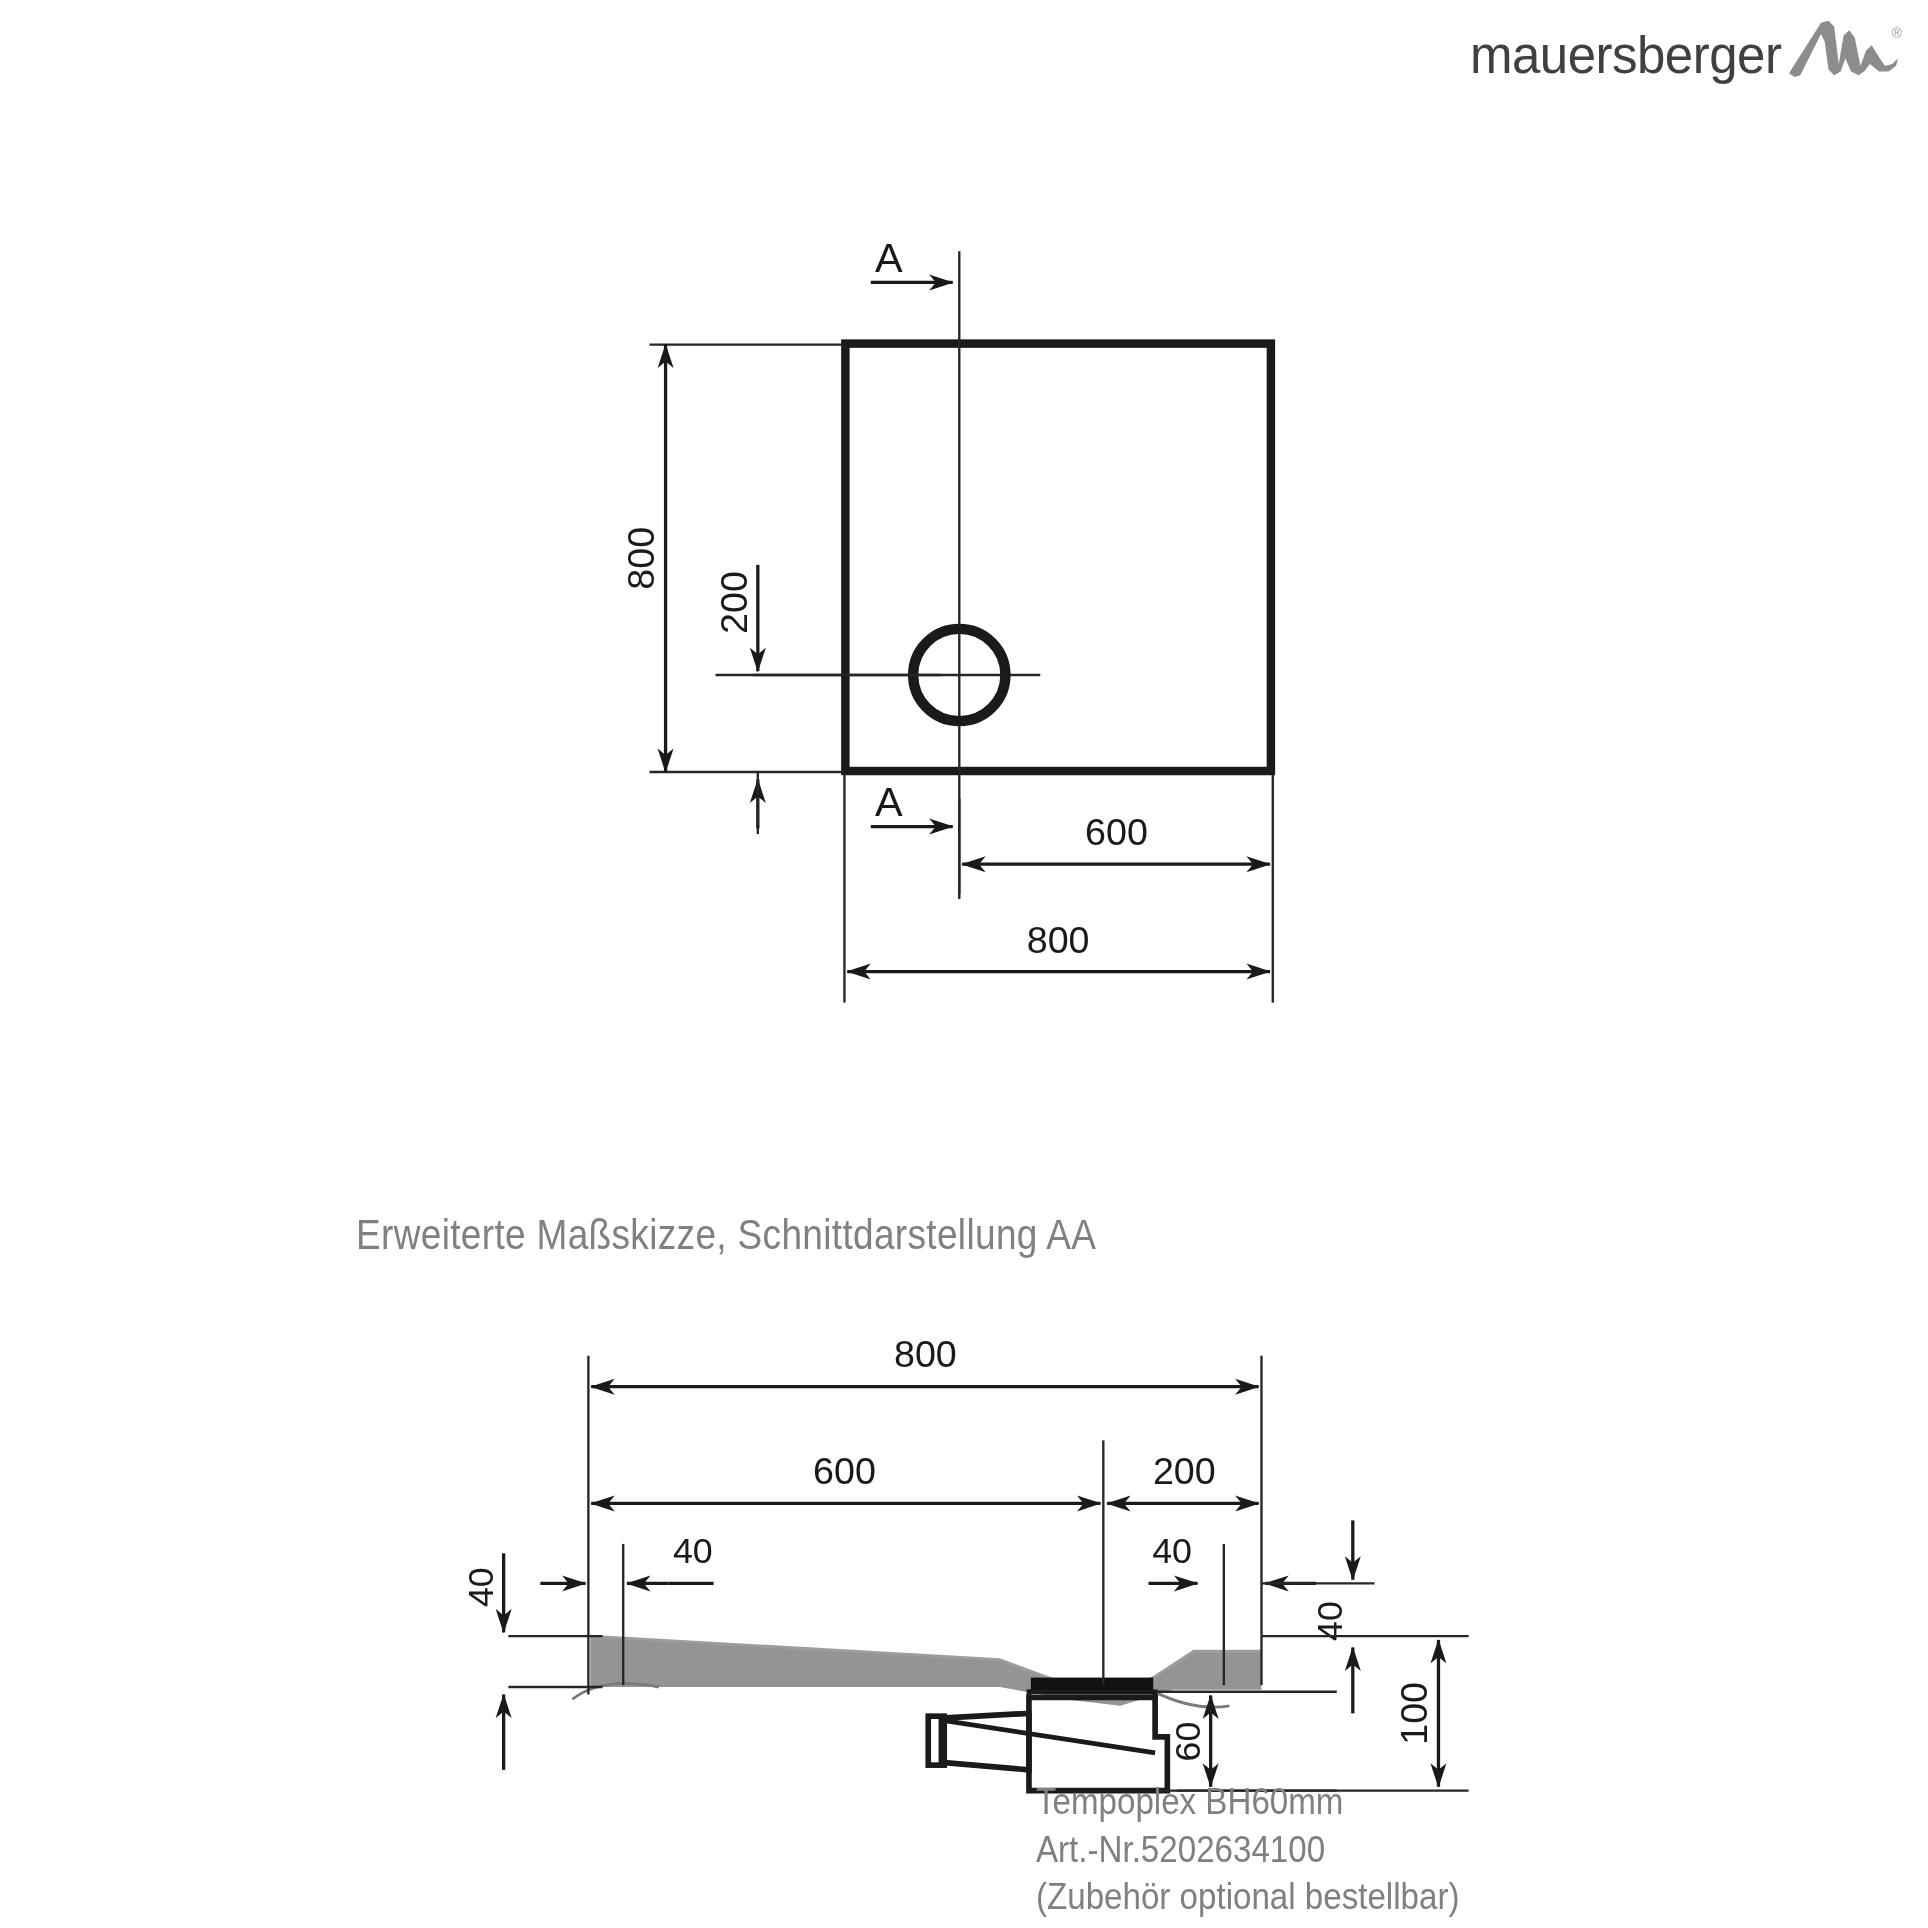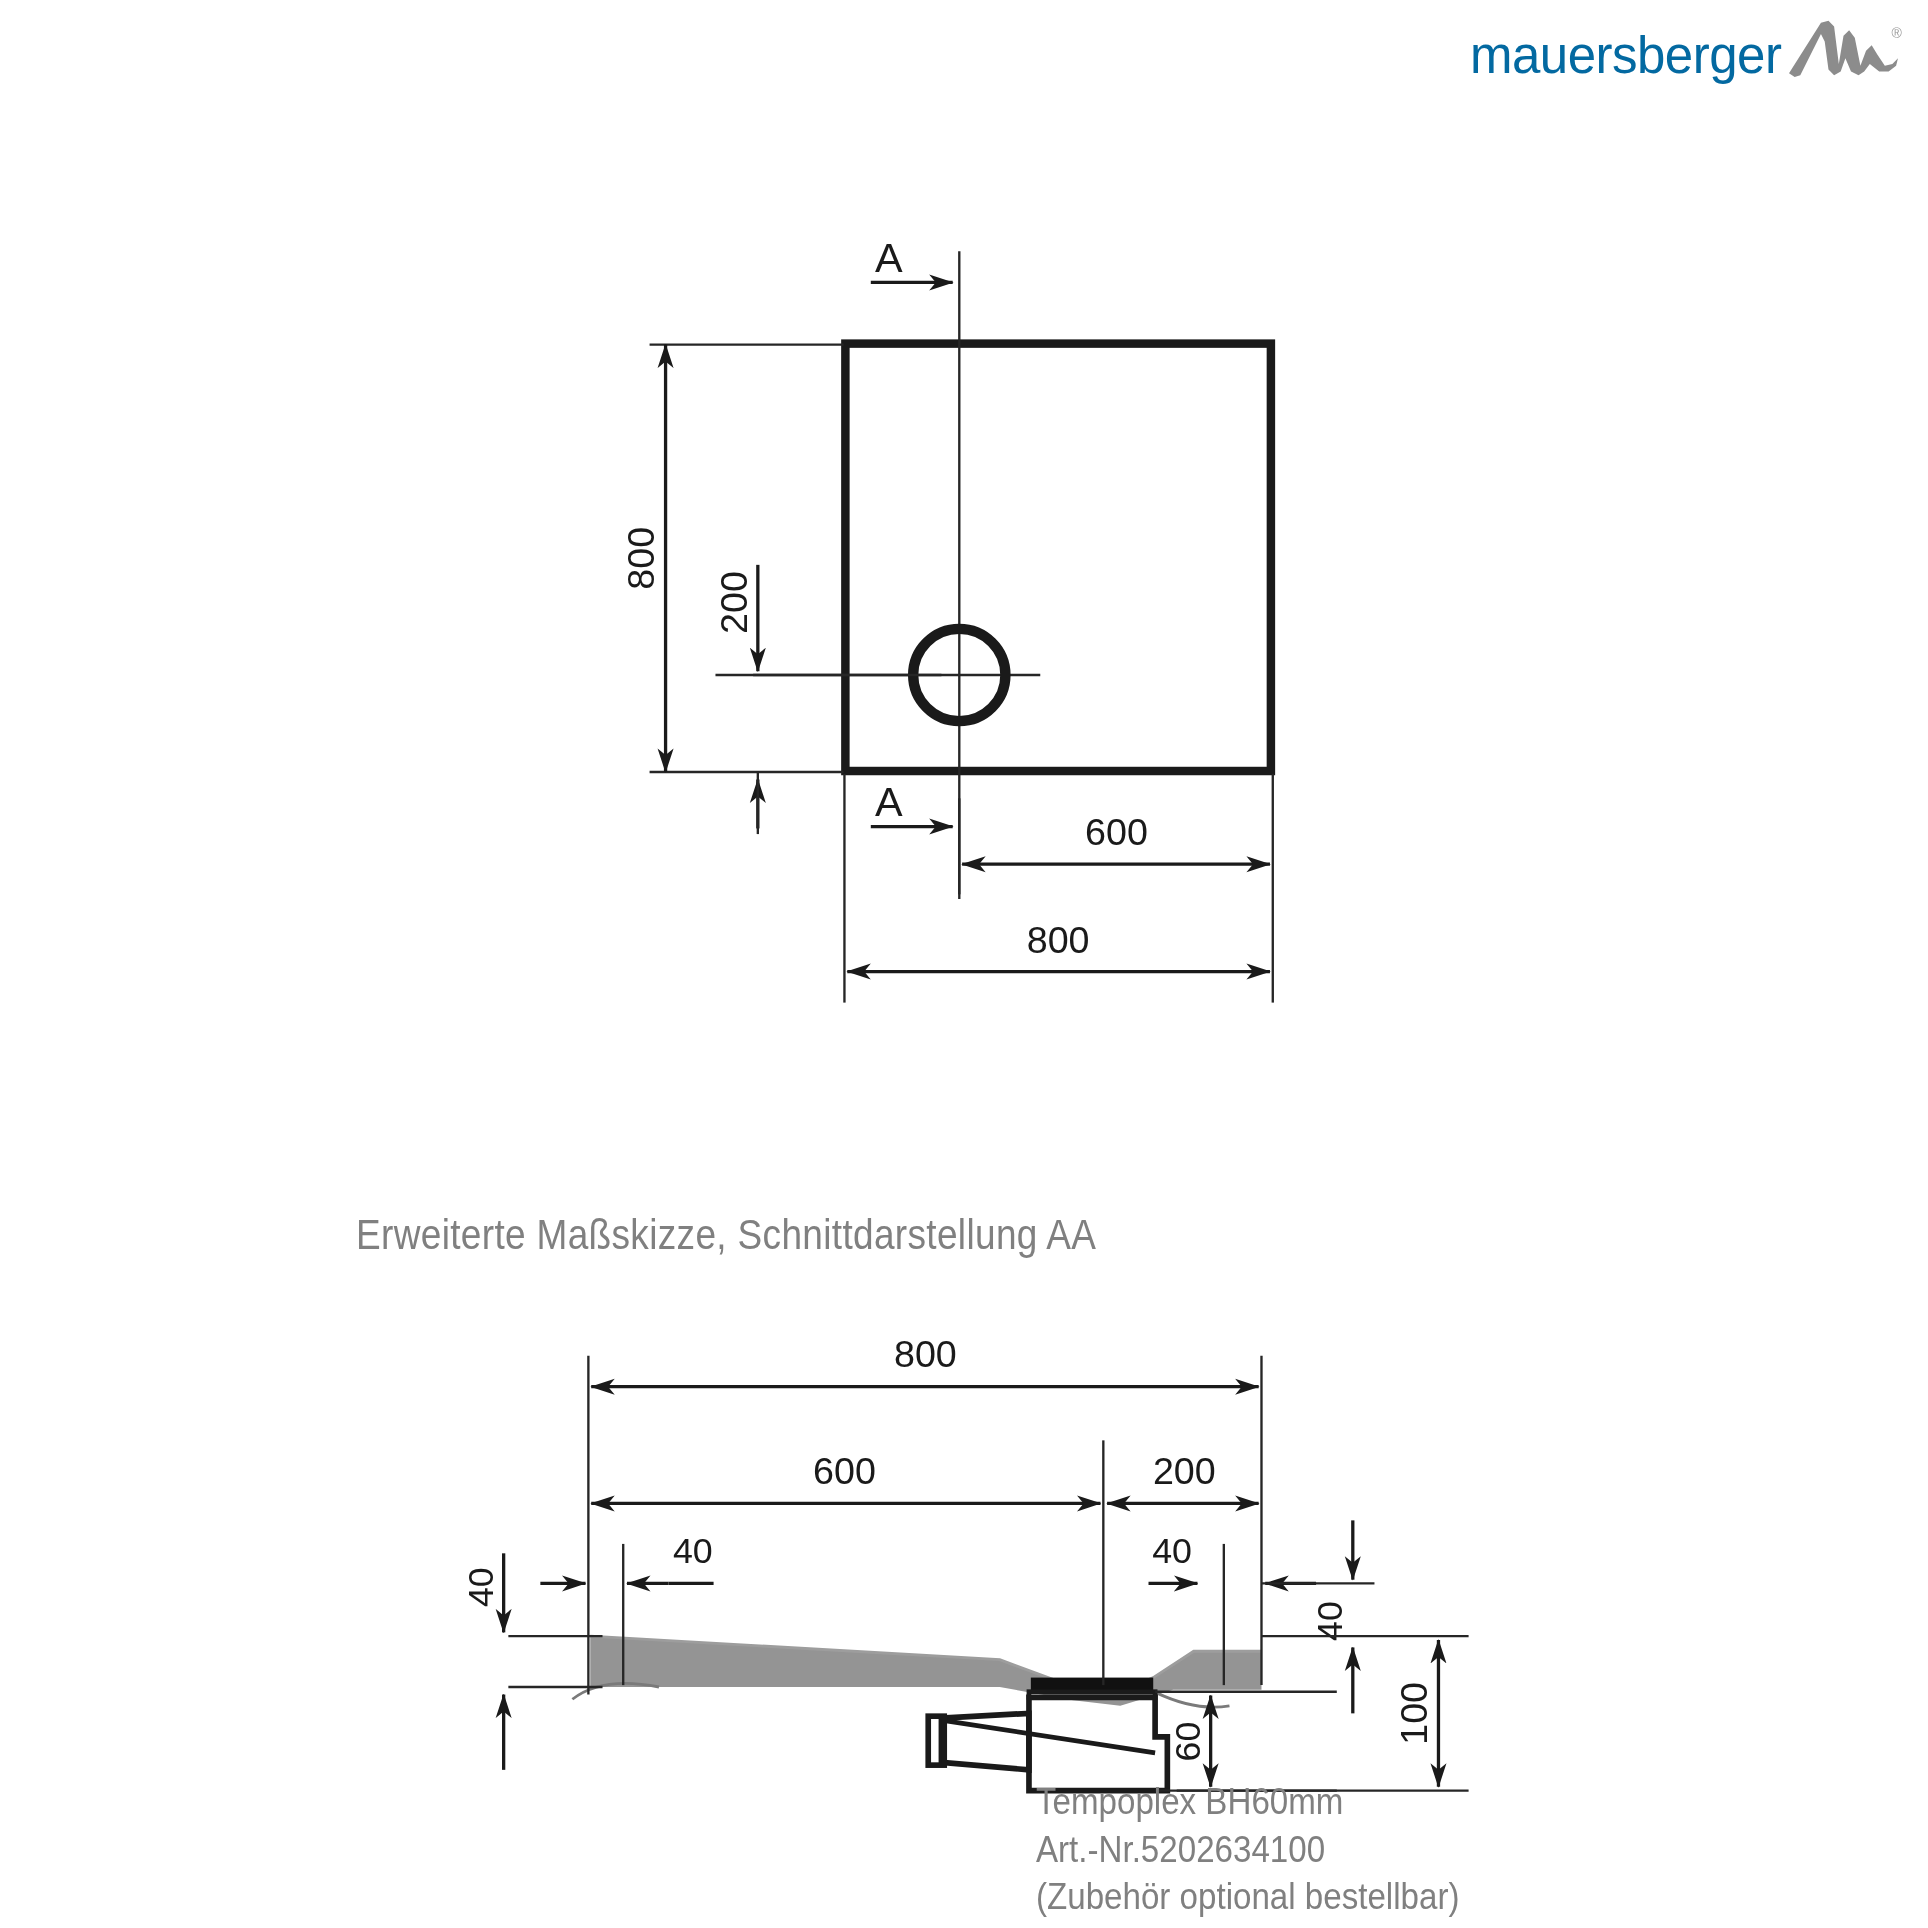--- a/index.html
+++ b/index.html
@@ -27,21 +27,21 @@
     position: absolute;
     right: 28px;
     top: 17px;
     display: flex;
     align-items: flex-end;
     gap: 5.6px;
   }
   #logo-wordmark {
     font-family: "Liberation Sans", sans-serif;
     font-size: 51px;
-    color: #0369a1;
+    color: #404040;
     letter-spacing: -0.5px;
     line-height: 1;
     font-weight: 400;
     margin-top: 12px;
   }
   #logo-mark {
     display: block;
     margin-bottom: 1.9px;
   }
   #logo-reg {

